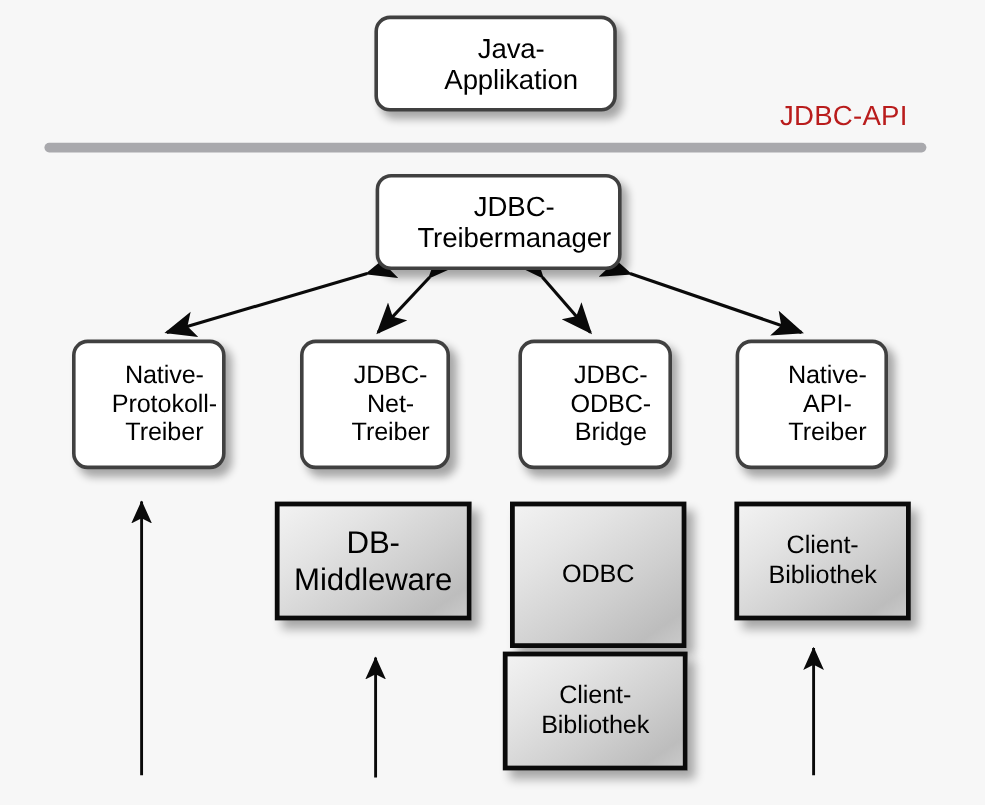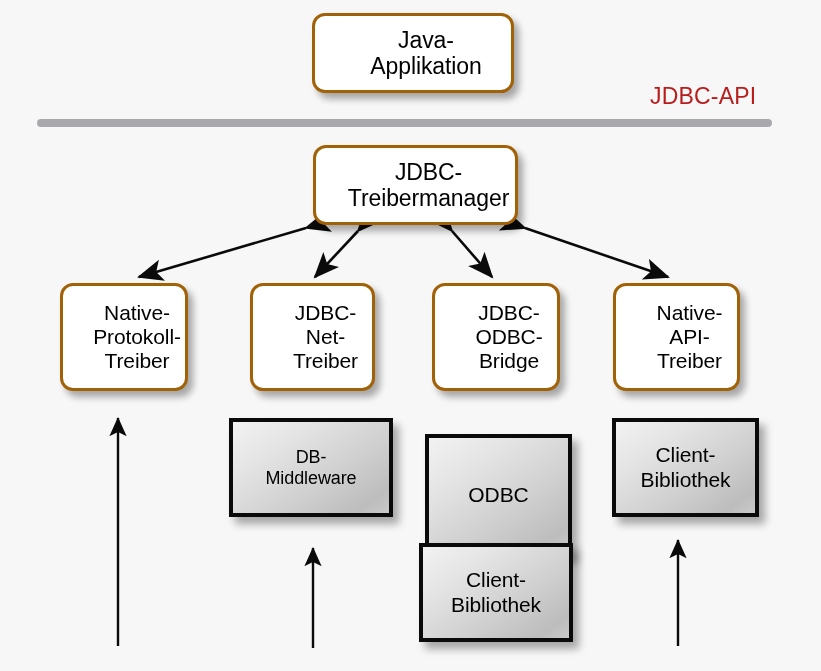--- a/index.html
+++ b/index.html
@@ -13,21 +13,21 @@
     height: 671px;
     background: #f7f7f7;
     overflow: hidden;
     font-family: "Liberation Sans", sans-serif;
   }
 
   
   .rbox {
     position: absolute;
     background: #ffffff;
-    border: 3px solid #a16207;
+    border: 3px solid #404040;
     border-radius: 13px;
     box-sizing: border-box;
     display: flex;
     align-items: center;
     justify-content: center;
     text-align: center;
     color: #000000;
     box-shadow: 5px 6px 7px rgba(0,0,0,0.33);
     z-index: 5;
     padding-left: 26px;
@@ -151,26 +151,26 @@
 ODBC-
 Bridge</span>
   </div>
 
   <div class="rbox" style="left:613px; top:283px; width:127px; height:108px; font-size:21px;">
     <span class="lbl">Native-
 API-
 Treiber</span>
   </div>
 
-  <div class="gbox" style="left:229px; top:418px; width:164px; height:99px; font-size:18px;">
+  <div class="gbox" style="left:229px; top:418px; width:164px; height:99px; font-size:26px;">
     <span class="lbl">DB-
 Middleware</span>
   </div>
 
-  <div class="gbox" style="left:425px; top:418px; width:147px; height:122px; font-size:21px;margin-top:16px;">
+  <div class="gbox" style="left:425px; top:418px; width:147px; height:122px; font-size:21px;">
     <span class="lbl">ODBC</span>
   </div>
 
   <div class="gbox" style="left:612px; top:418px; width:147px; height:99px; font-size:21px;">
     <span class="lbl">Client-
 Bibliothek</span>
   </div>
 
   <div class="gbox" style="left:419px; top:543px; width:154px; height:99px; font-size:21px;">
     <span class="lbl">Client-

